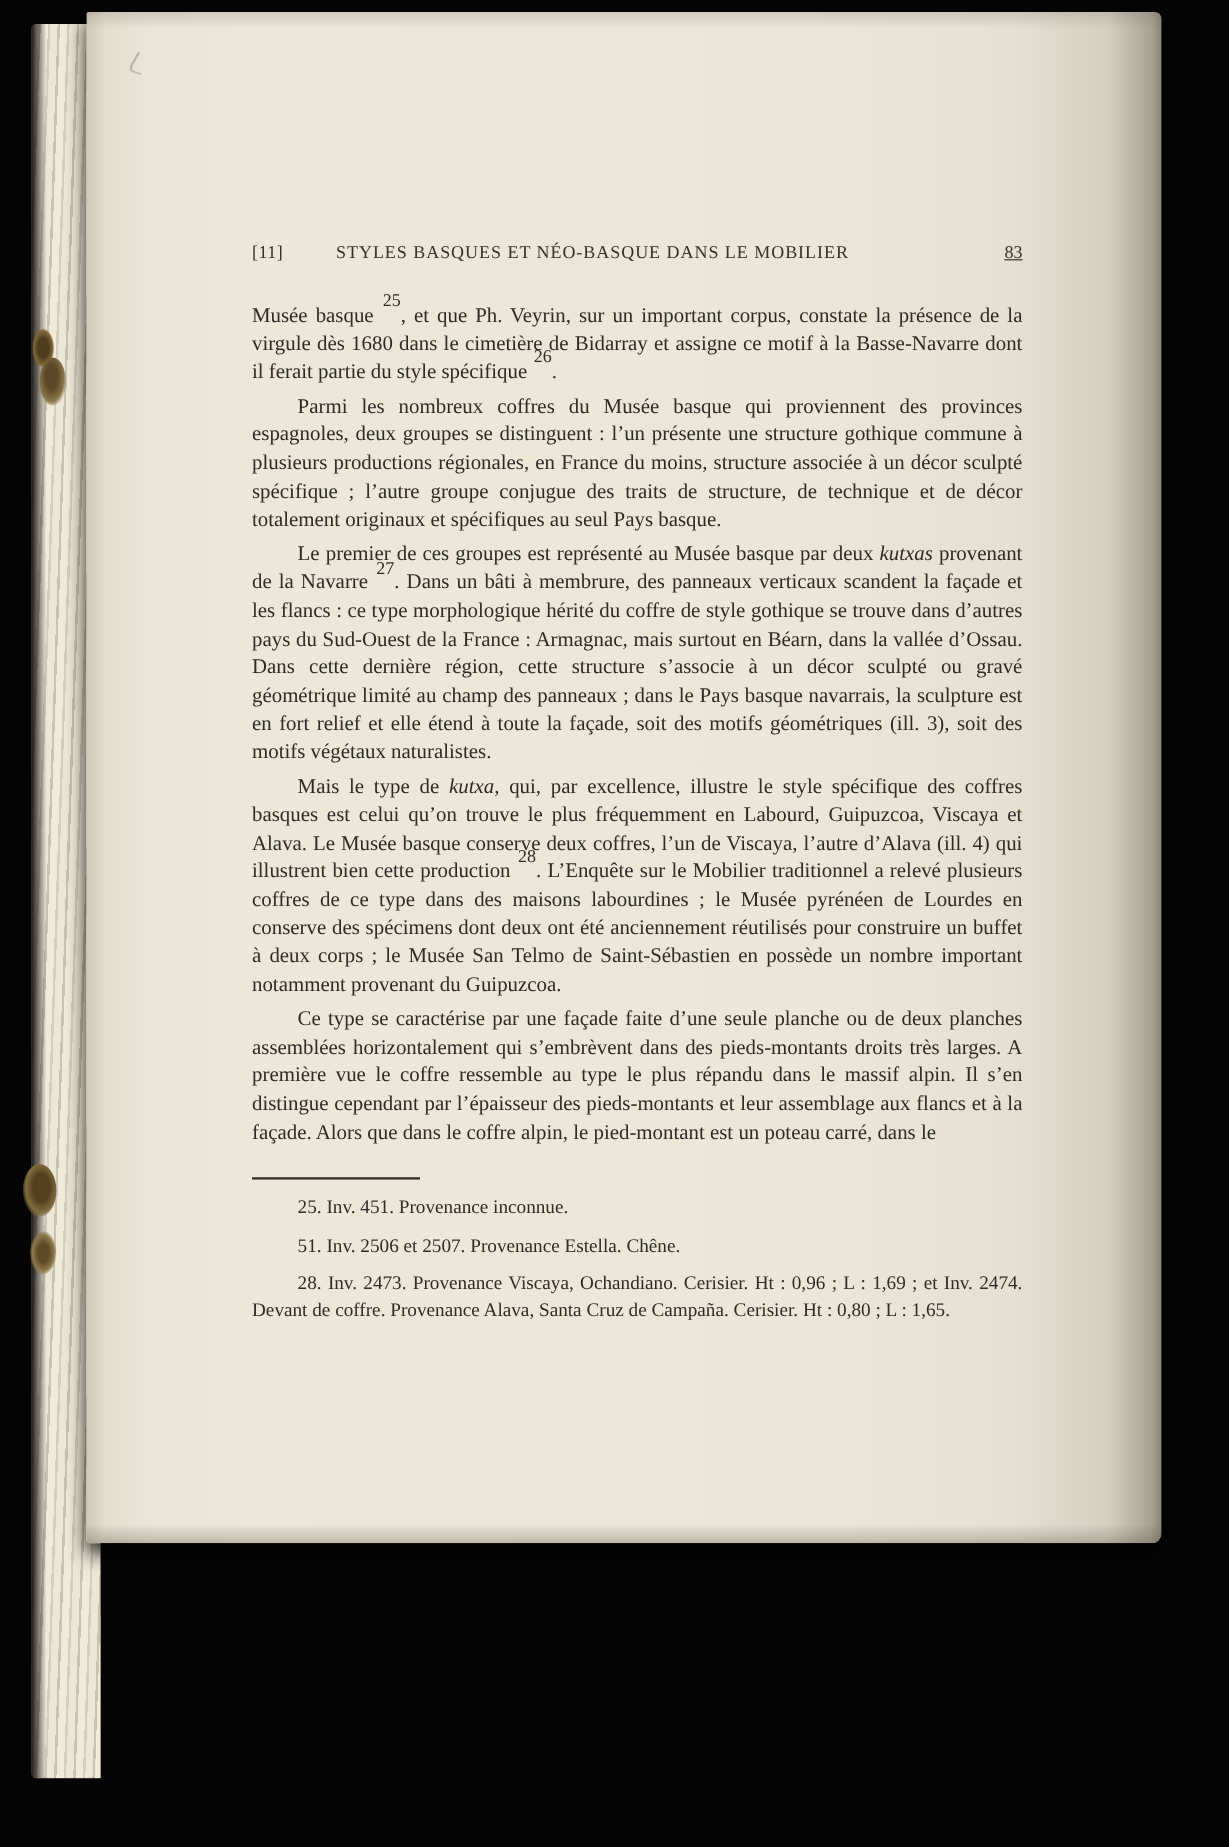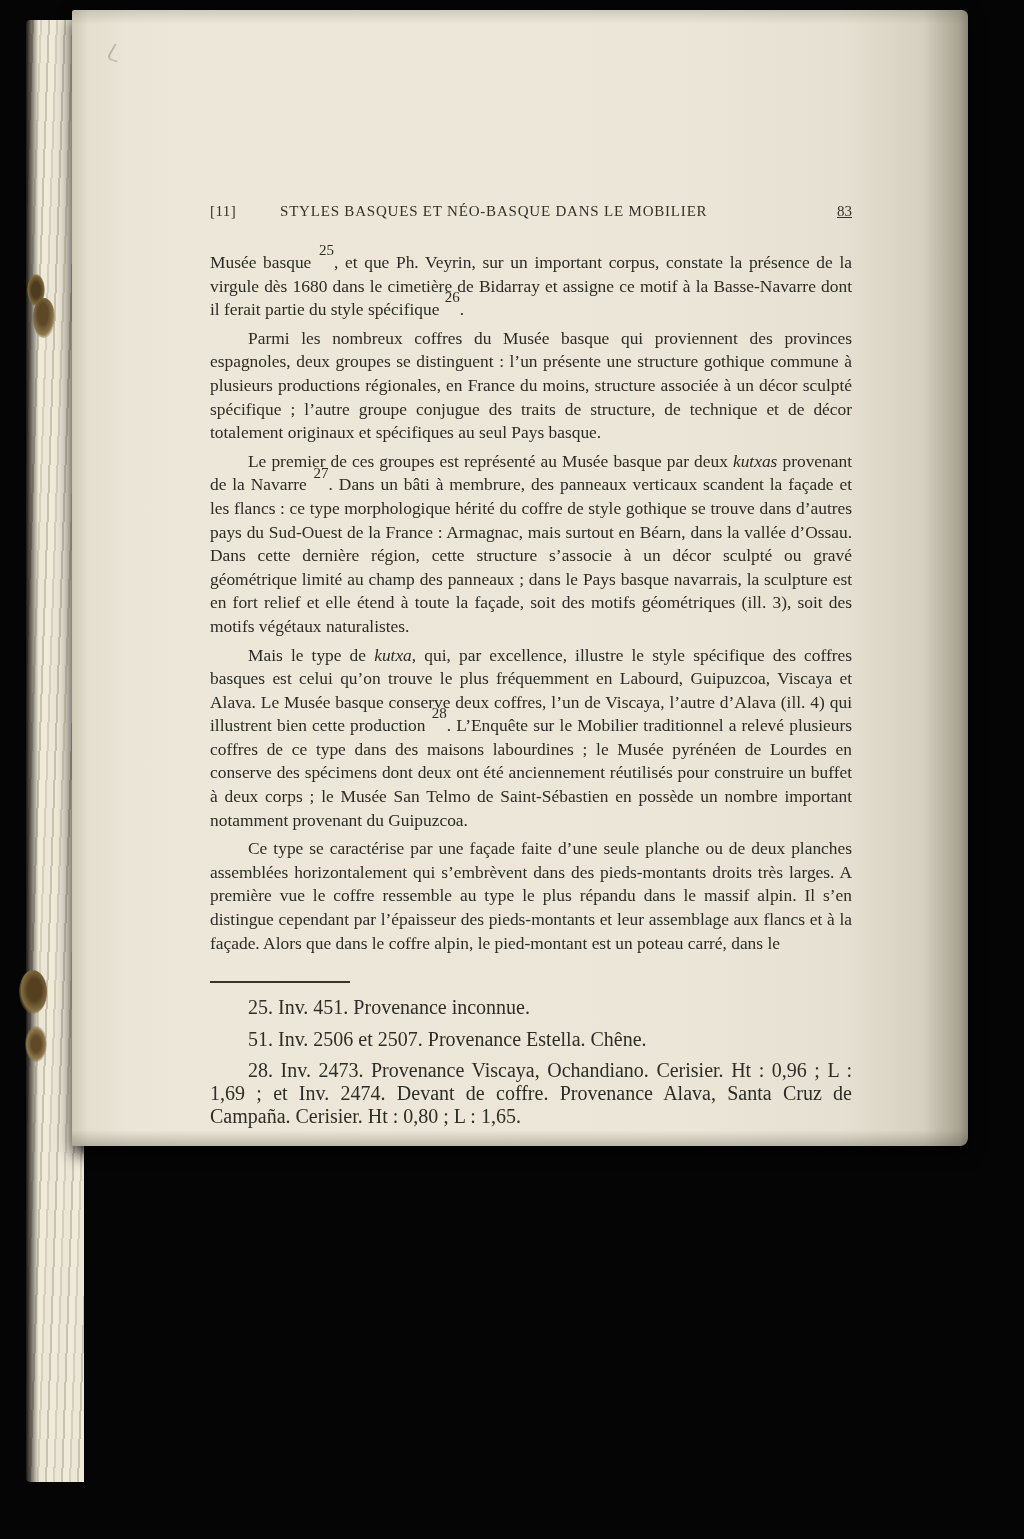--- a/index.html
+++ b/index.html
@@ -15,21 +15,21 @@
   
   .page-edges {
     position:absolute; left:26px; top:20px; width:58px; height:1462px;
     background:
       linear-gradient(90deg, rgba(15,13,10,.95) 0, rgba(15,13,10,0) 22%),
       repeating-linear-gradient(92deg, #ece6d6 0 6px, #c8c2b0 6px 8px, #f0ead9 8px 14px, #d4cebc 14px 16px);
     border-radius:4px 0 0 4px;
   }
 
   .page {
-    position:absolute; left:72px; top:10px; width:896px; height:1136px;
+    position:absolute; left:72px; top:10px; width:896px; height:1276px;
     background:
       linear-gradient(180deg, rgba(110,102,86,.22) 0, rgba(110,102,86,0) 14px),
       linear-gradient(0deg, rgba(80,74,60,.30) 0, rgba(80,74,60,0) 16px),
       linear-gradient(90deg, #cfc9b7 0, #e3decd 16px, #eae5d6 55px, #ece7d9 130px, #ebe6d8 68%, #e5e0d1 86%, #d6d0c0 95%, #a9a392 99%, #8b8576 100%);
     border-radius:2px 6px 8px 3px;
     box-shadow:0 8px 16px rgba(0,0,0,.85);
   }
 
   
   .stain { position:absolute; border-radius:50%; filter:blur(.6px); }
@@ -70,21 +70,21 @@
   .para { margin:0 0 5px 0; }
   .para.indent { text-indent:38px; }
   .body-text i, .footnotes i { font-style:italic; }
   sup { font-size:15px; line-height:0; position:relative; top:-6px; margin-left:1px;font-family:Liberation Serif, serif; }
 
   .fn-rule {
     margin-top:26px; width:140px;
     border-top:2px solid #36342d;
   }
   .footnotes {
-    margin-top:13px; font-size:20px; line-height:22.6px;
+    margin-top:13px; font-size:16px; line-height:22.6px;
     text-align:justify; color:#2e2c26;
   }
   .footnote { text-indent:38px; margin:0 0 9px 0; }
 </style>
 </head>
 <body>
 
 <div class="scan">
   <div class="page-edges"></div>
 

